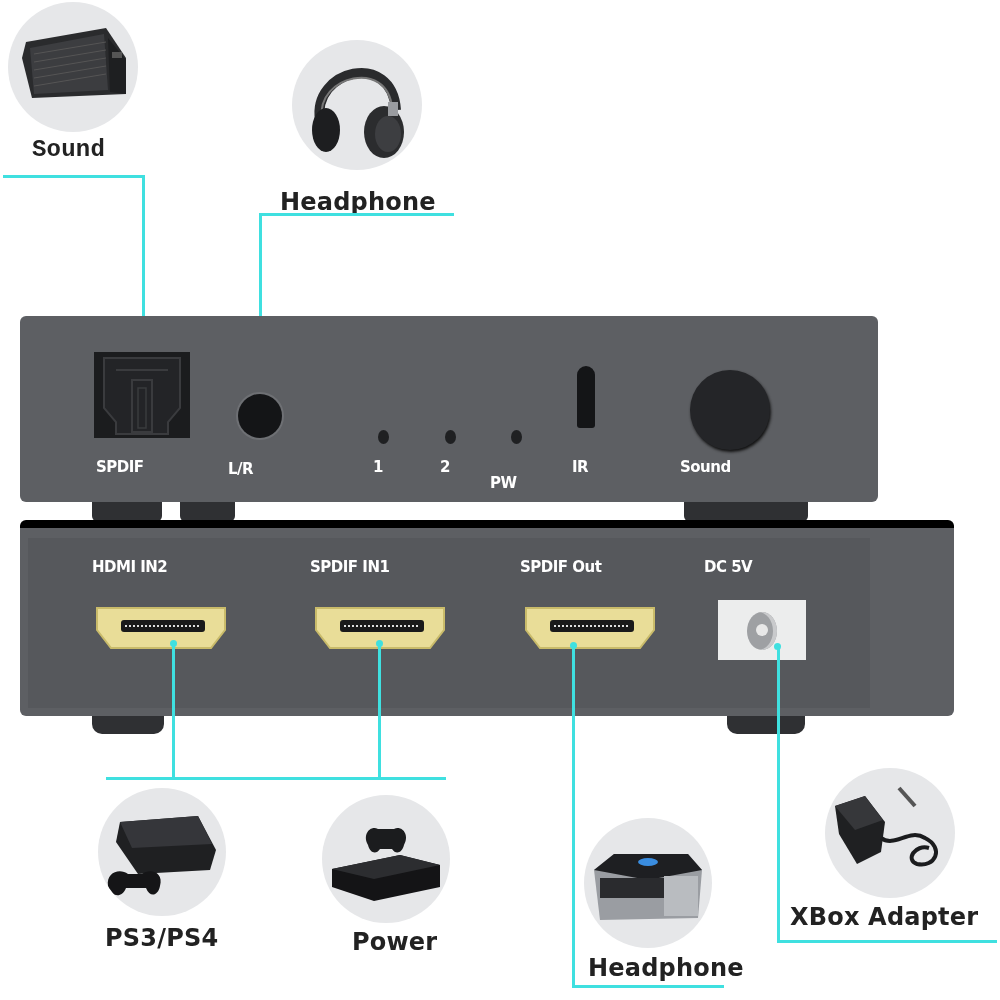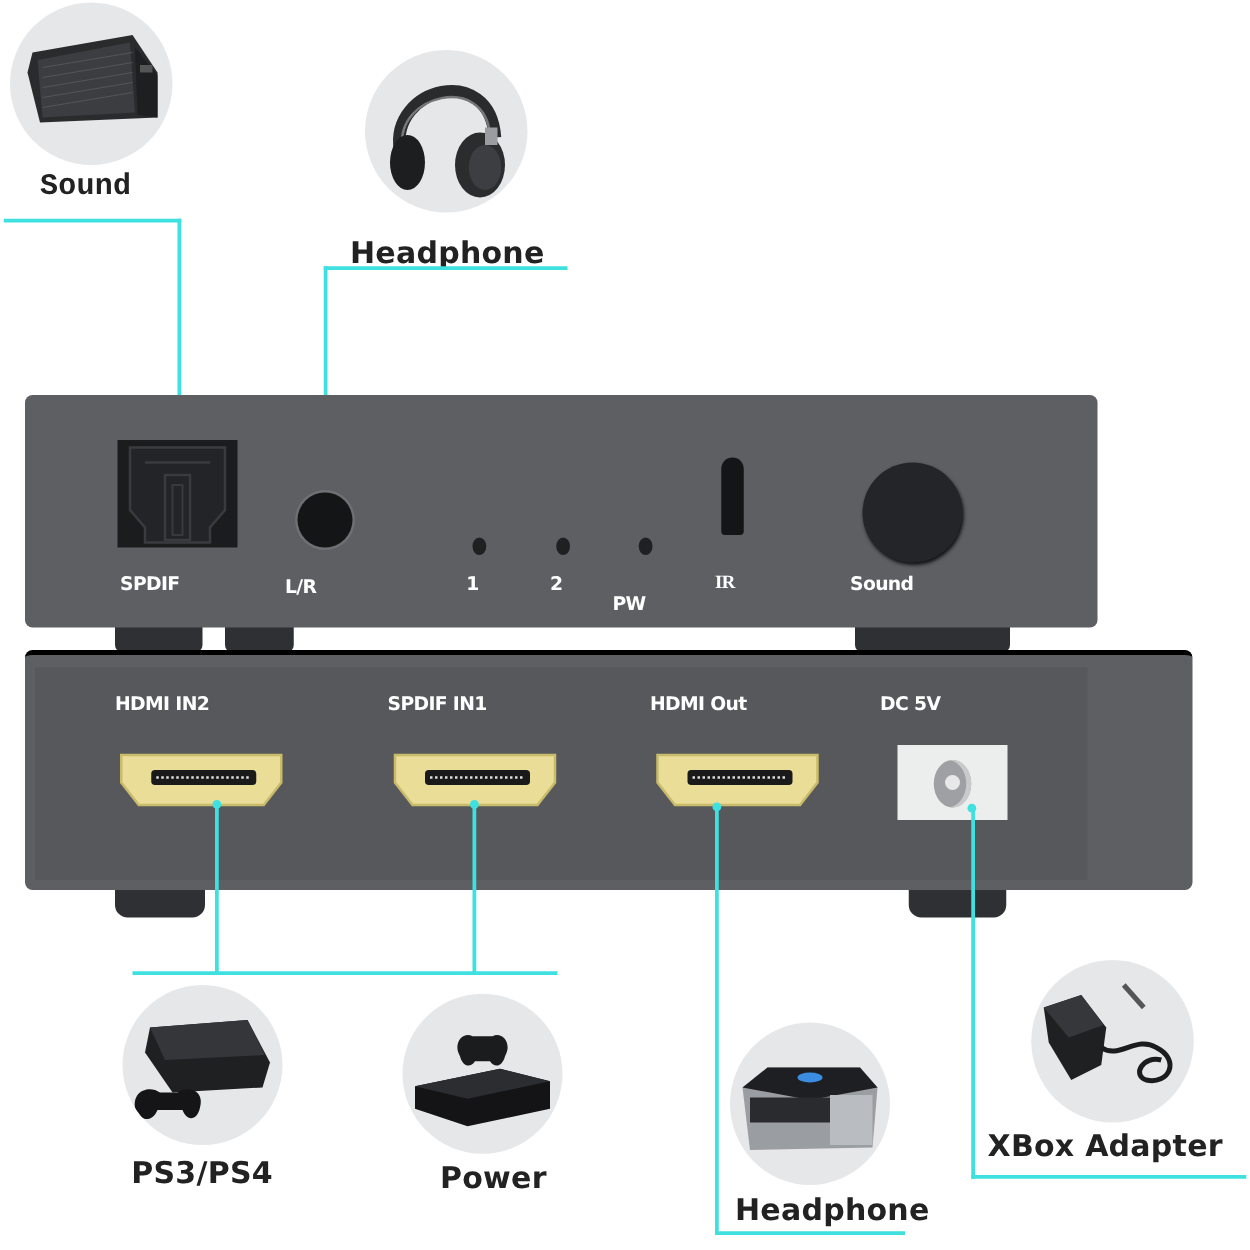--- a/index.html
+++ b/index.html
@@ -78,33 +78,33 @@
 
   <div class="abs" style="left:557px;top:50px;width:18px;height:62px;border-radius:9px 9px 3px 3px;background:#141517;"></div>
 
   <div class="abs" style="left:670px;top:54px;width:80px;height:80px;border-radius:50%;background:#242528;box-shadow:1px 2px 3px #111;"></div>
 
   <div class="panel-label" style="left:76px;top:142px;width:92px;">SPDIF</div>
   <div class="panel-label" style="left:208px;top:144px;width:64px;">L/R</div>
   <div class="panel-label" style="left:353px;top:142px;width:20px;">1</div>
   <div class="panel-label" style="left:420px;top:142px;width:20px;">2</div>
   <div class="panel-label" style="left:470px;top:142px;width:52px;margin-top:16px;">PW</div>
-  <div class="panel-label" style="left:552px;top:142px;width:28px;font-family:Liberation Serif, serif;">IR</div>
+  <div class="panel-label" style="left:552px;top:142px;width:28px;">IR</div>
   <div class="panel-label" style="left:660px;top:142px;width:100px;">Sound</div>
 </div>
 
 <div class="foot" style="left:92px;top:706px;width:72px;height:28px;border-radius:0 0 10px 10px;"></div>
 <div class="foot" style="left:727px;top:706px;width:78px;height:28px;border-radius:0 0 10px 10px;"></div>
 
-<div class="box" style="left:20px;top:520px;width:934px;height:188px;border-top:4px solid #000000;">
+<div class="box" style="left:20px;top:520px;width:934px;height:188px;border-top:8px solid #000000;">
   <div class="abs" style="left:8px;top:10px;width:842px;height:170px;background:#56585c;"></div>
 
   <div class="panel-label" style="left:72px;top:30px;width:140px;">HDMI IN2</div>
   <div class="panel-label" style="left:290px;top:30px;width:140px;">SPDIF IN1</div>
-  <div class="panel-label" style="left:500px;top:30px;width:140px;">HDMI Out</div>
+  <div class="panel-label" style="left:500px;top:30px;width:140px;">SPDIF Out</div>
   <div class="panel-label" style="left:684px;top:30px;width:96px;">DC 5V</div>
 
   <svg class="hdmi" style="left:73px;top:76px;" viewBox="0 0 136 48">
     <path d="M4,4 H132 V26 L118,44 H18 L4,26 Z" fill="#e9dd98" stroke="#c9bb6a" stroke-width="2"></path>
     <rect x="28" y="16" width="84" height="12" rx="3" fill="#1a1a1a"></rect>
     <line x1="32" y1="22" x2="108" y2="22" stroke="#ddd" stroke-width="2" stroke-dasharray="2,2"></line>
   </svg>
   <svg class="hdmi" style="left:292px;top:76px;" viewBox="0 0 136 48">
     <path d="M4,4 H132 V26 L118,44 H18 L4,26 Z" fill="#e9dd98" stroke="#c9bb6a" stroke-width="2"></path>
     <rect x="28" y="16" width="84" height="12" rx="3" fill="#1a1a1a"></rect>

